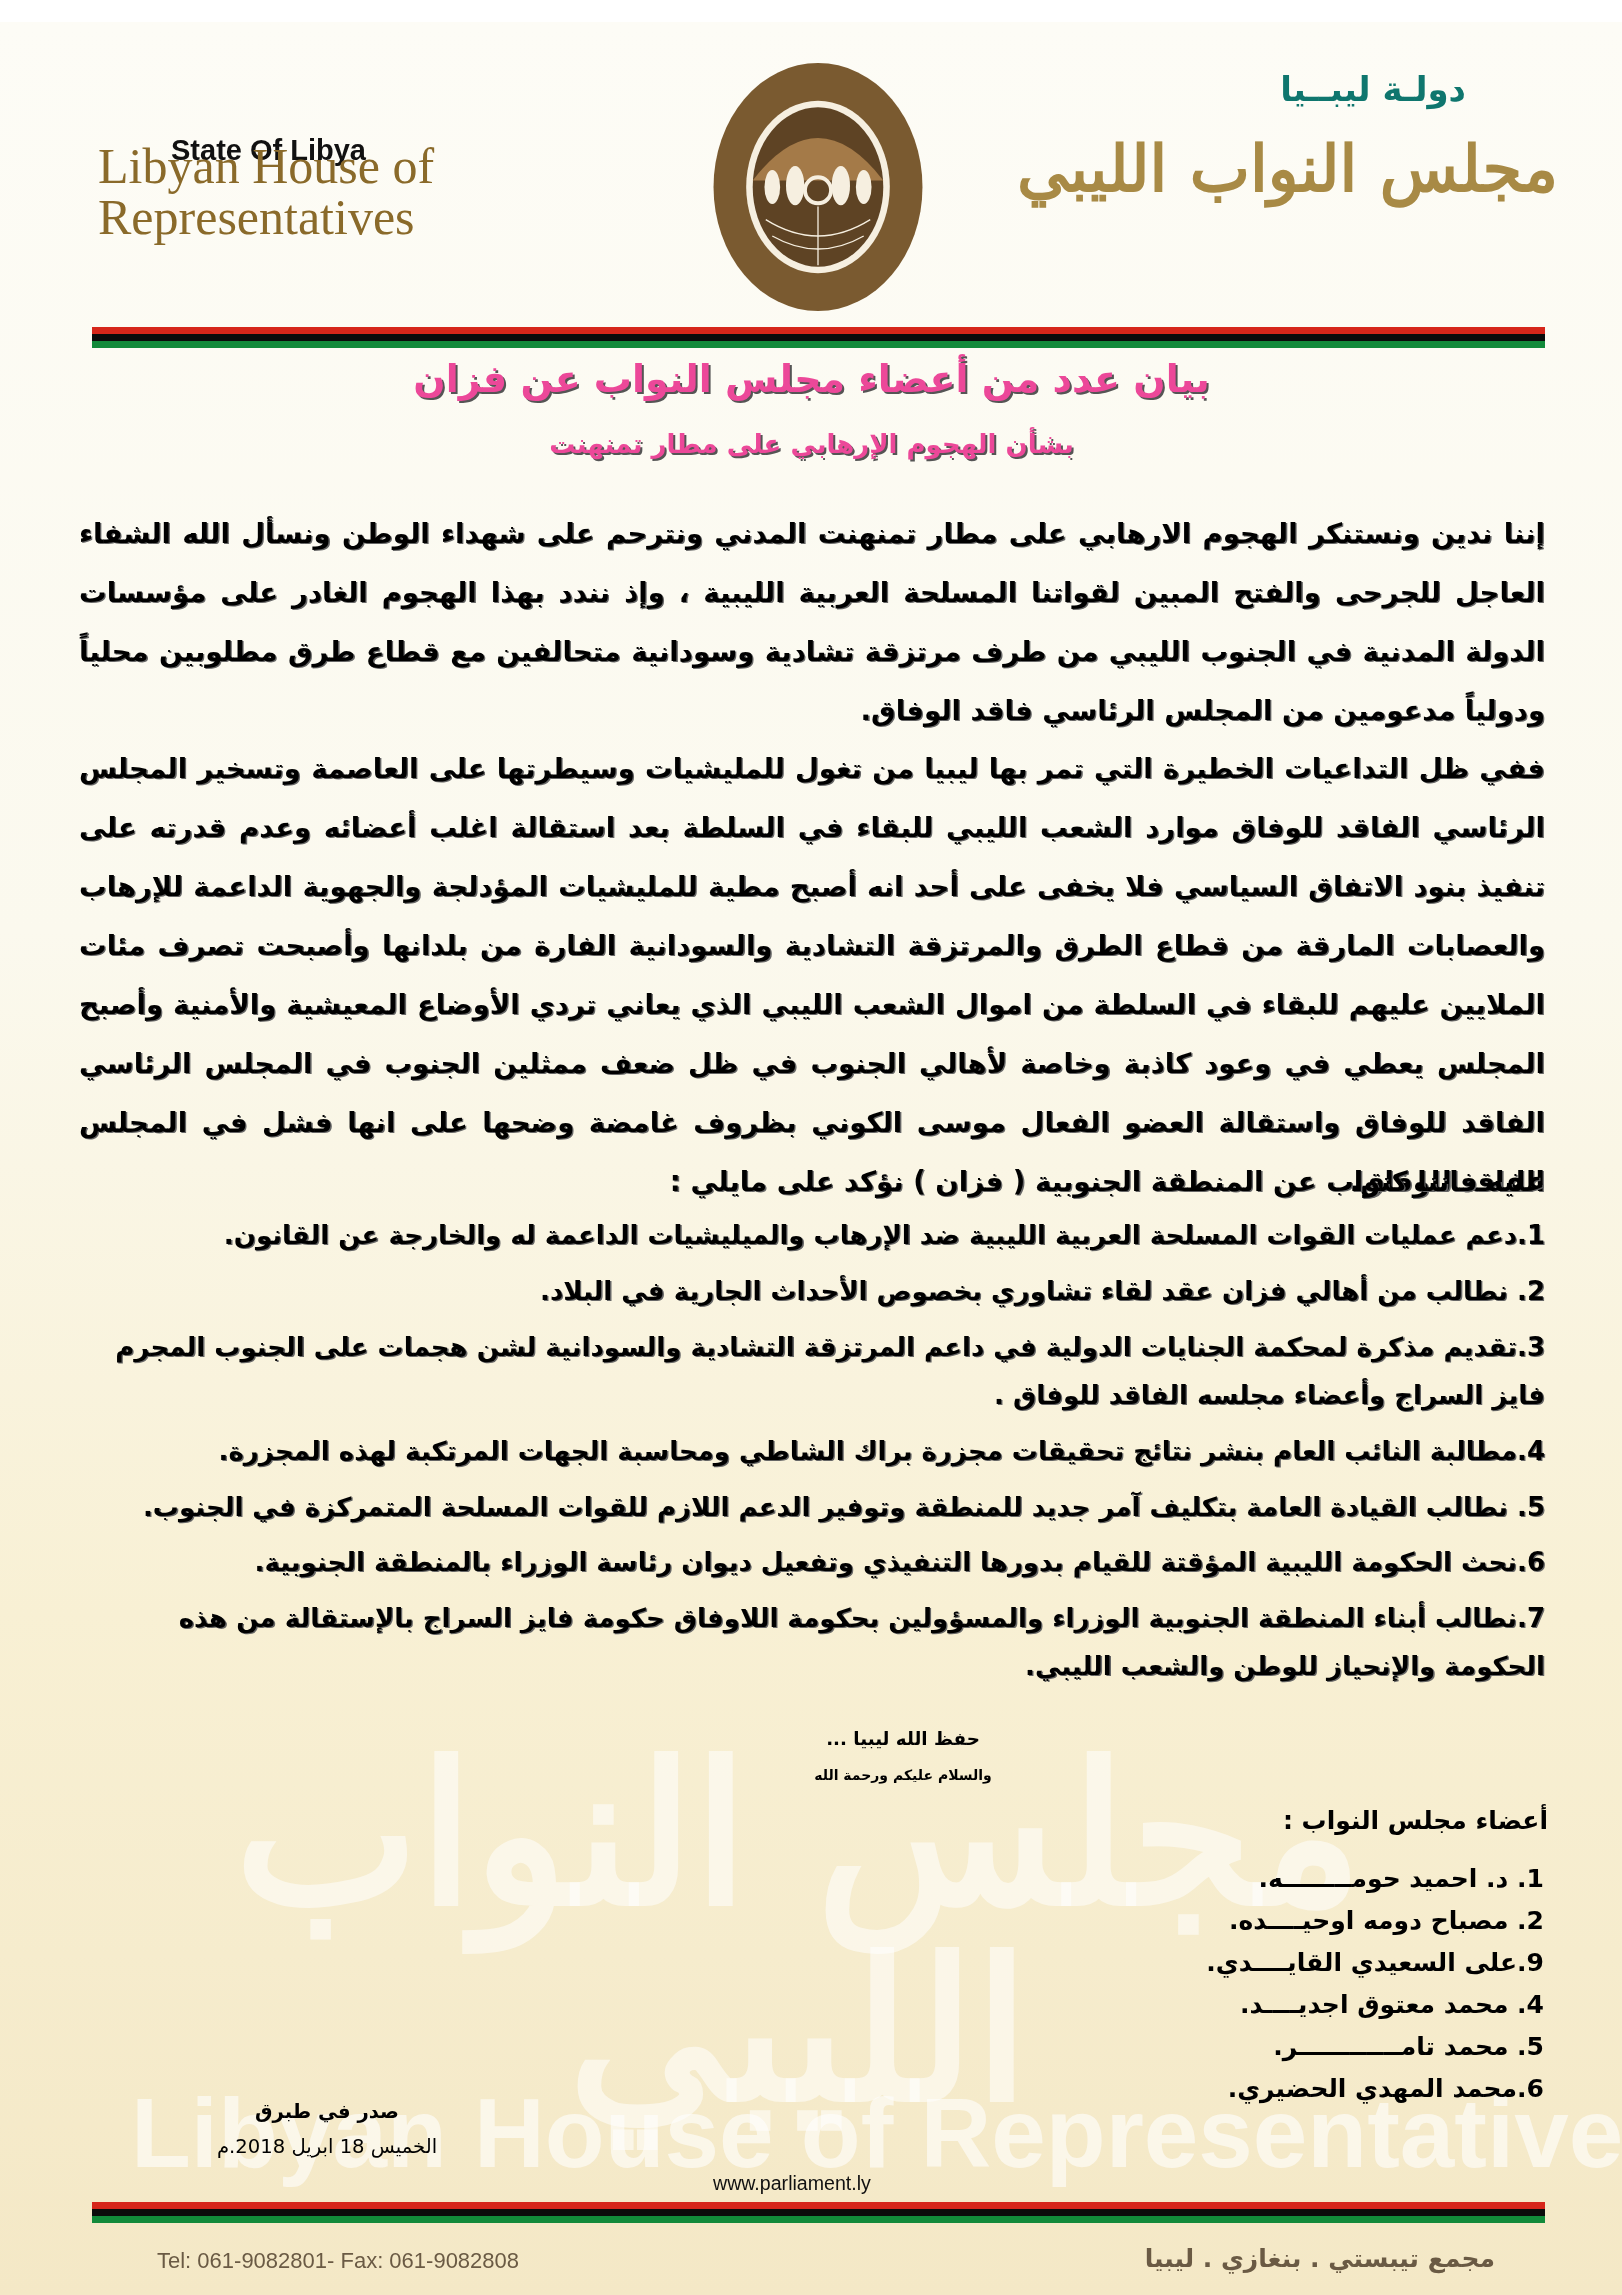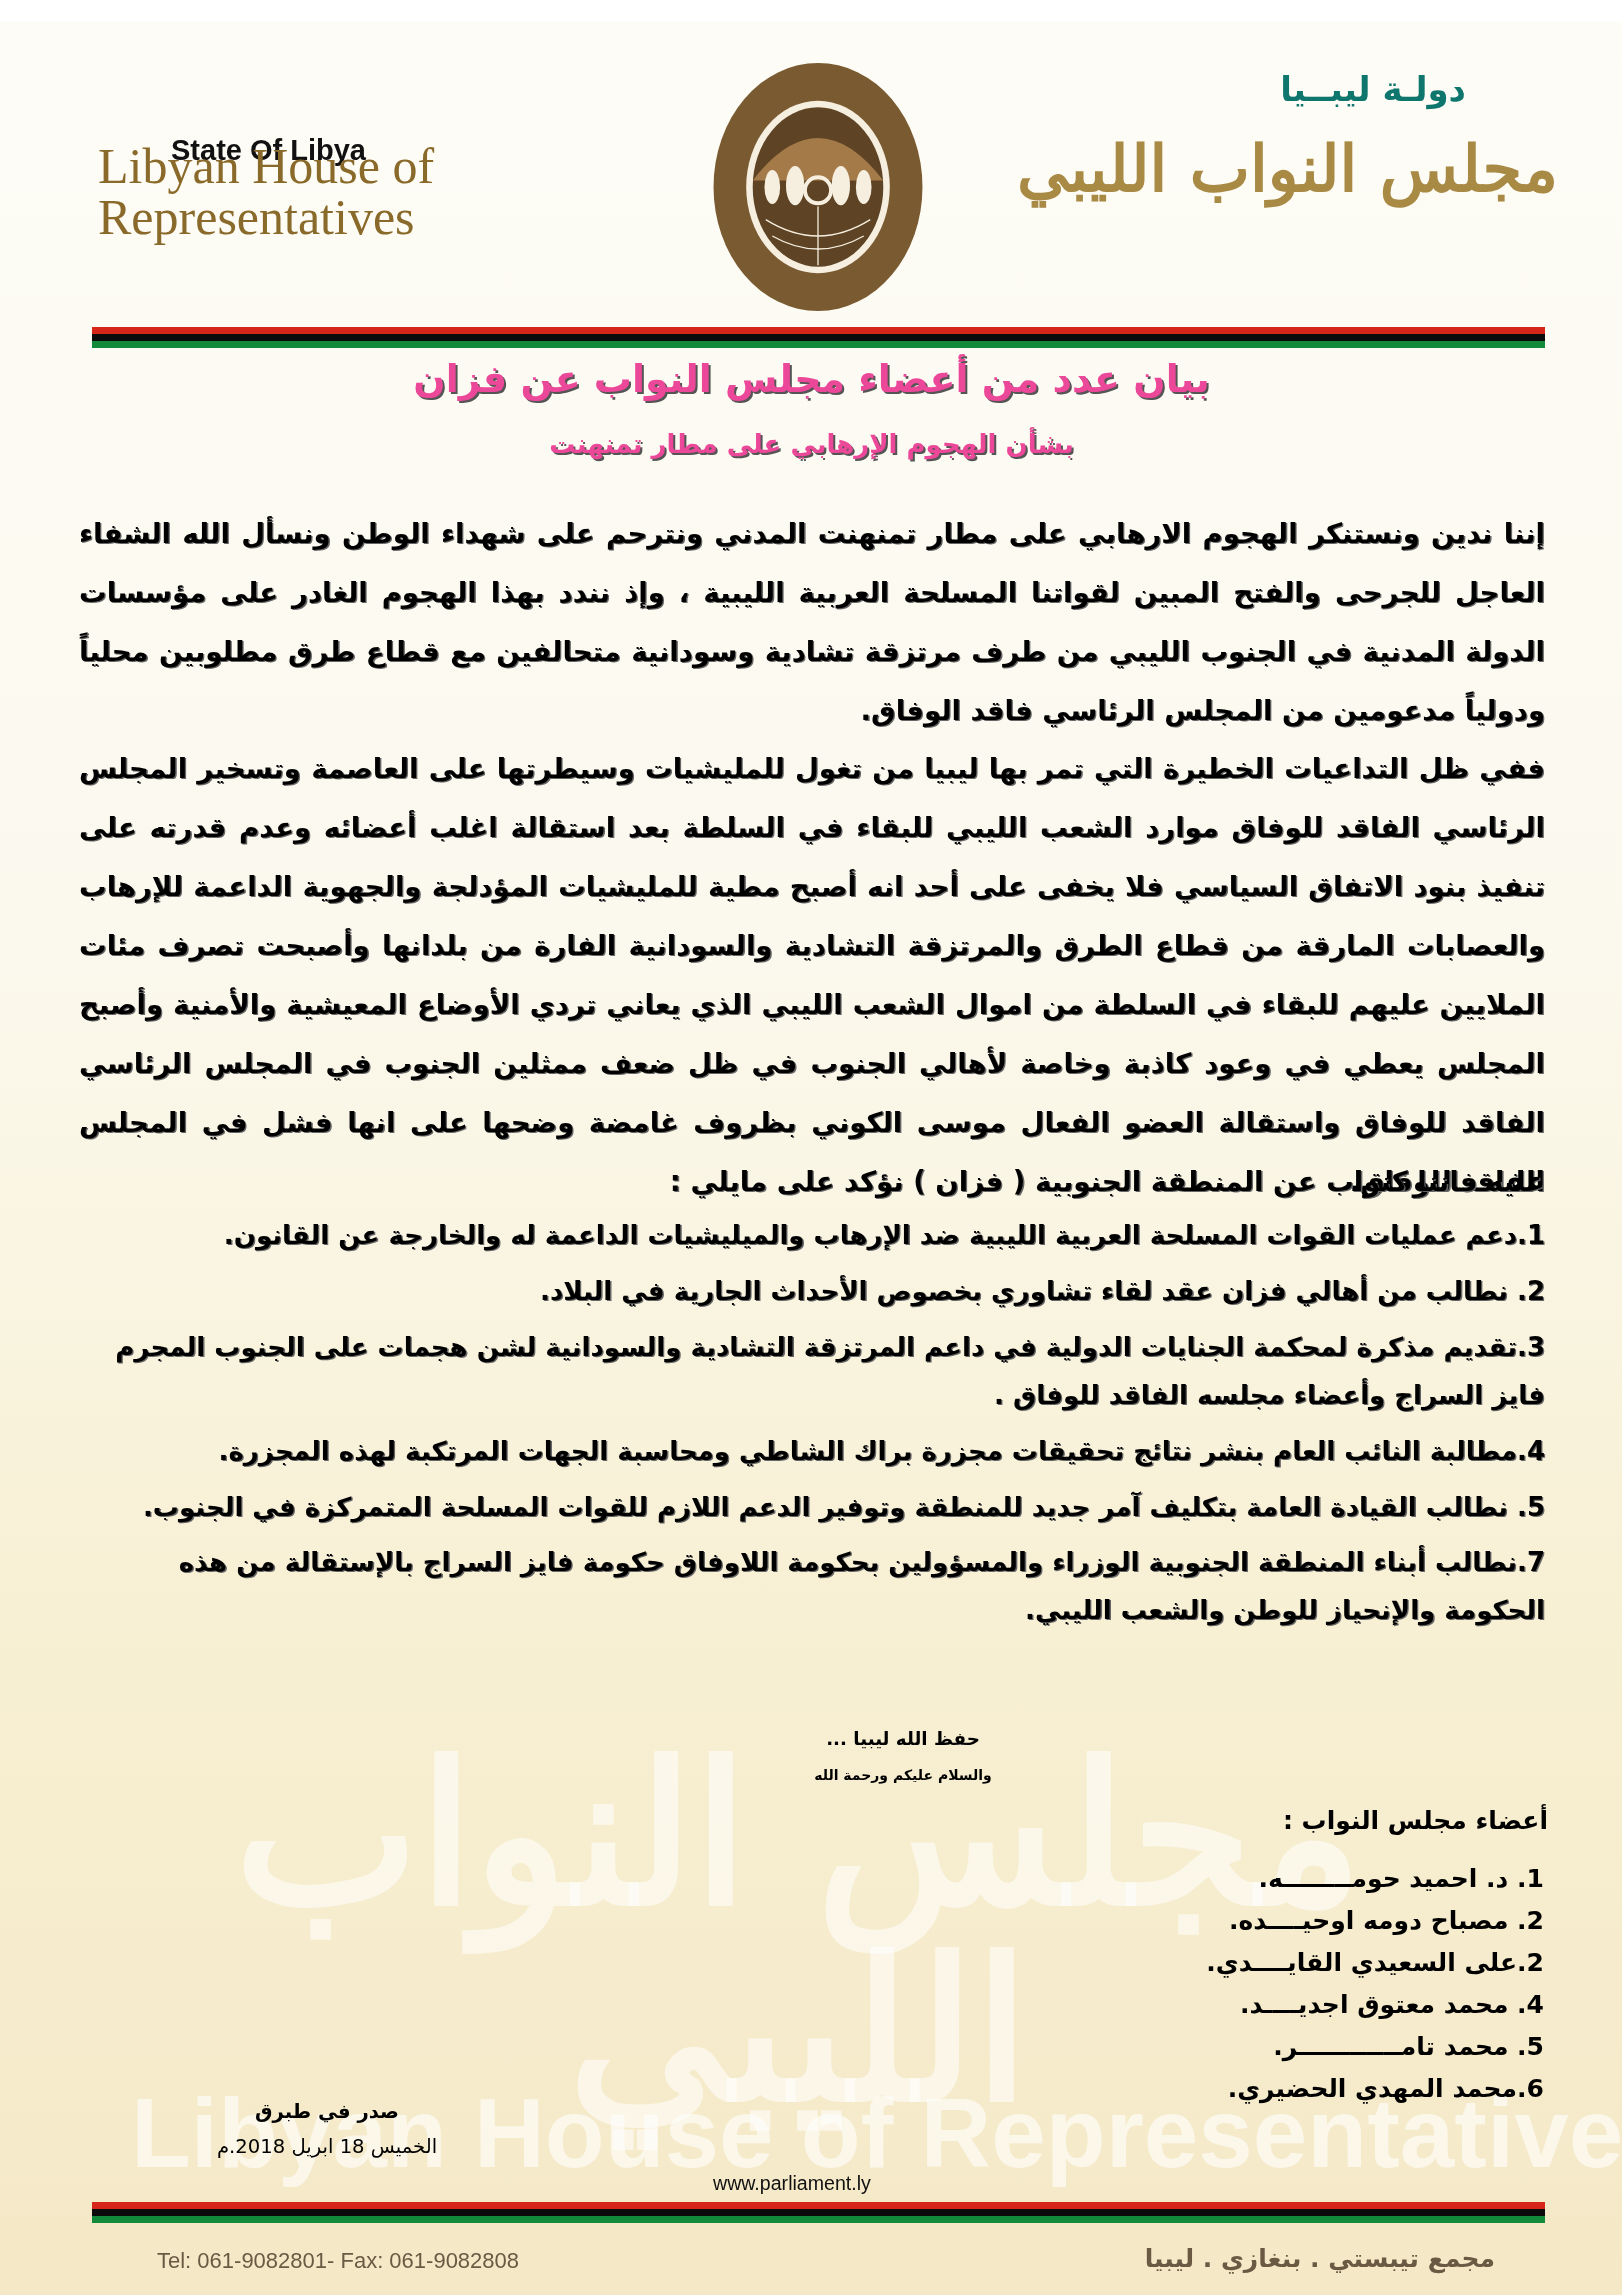--- a/index.html
+++ b/index.html
@@ -151,31 +151,32 @@
 <div class="body-text para1">إننا ندين ونستنكر الهجوم الارهابي على مطار تمنهنت المدني ونترحم على شهداء الوطن ونسأل الله الشفاء العاجل للجرحى والفتح المبين لقواتنا المسلحة العربية الليبية ، وإذ نندد بهذا الهجوم الغادر على مؤسسات الدولة المدنية في الجنوب الليبي من طرف مرتزقة تشادية وسودانية متحالفين مع قطاع طرق مطلوبين محلياً ودولياً مدعومين من المجلس الرئاسي فاقد الوفاق.</div>
 <div class="body-text para2">ففي ظل التداعيات الخطيرة التي تمر بها ليبيا من تغول للمليشيات وسيطرتها على العاصمة وتسخير المجلس الرئاسي الفاقد للوفاق موارد الشعب الليبي للبقاء في السلطة بعد استقالة اغلب أعضائه وعدم قدرته على تنفيذ بنود الاتفاق السياسي فلا يخفى على أحد انه أصبح مطية للمليشيات المؤدلجة والجهوية الداعمة للإرهاب والعصابات المارقة من قطاع الطرق والمرتزقة التشادية والسودانية الفارة من بلدانها وأصبحت تصرف مئات الملايين عليهم للبقاء في السلطة من اموال الشعب الليبي الذي يعاني تردي الأوضاع المعيشية والأمنية وأصبح المجلس يعطي في وعود كاذبة وخاصة لأهالي الجنوب في ظل ضعف ممثلين الجنوب في المجلس الرئاسي الفاقد للوفاق واستقالة العضو الفعال موسى الكوني بظروف غامضة وضحها على انها فشل في المجلس الفاقد للوفاق.</div>
 <div class="body-text para3">عليه فاننا كنواب عن المنطقة الجنوبية ( فزان ) نؤكد على مايلي :</div>
 
 <ul class="list">
   <li>1.دعم عمليات القوات المسلحة العربية الليبية ضد الإرهاب والميليشيات الداعمة له والخارجة عن القانون.</li>
   <li>2. نطالب من أهالي فزان عقد لقاء تشاوري بخصوص الأحداث الجارية في البلاد.</li>
   <li>3.تقديم مذكرة لمحكمة الجنايات الدولية في داعم المرتزقة التشادية والسودانية لشن هجمات على الجنوب المجرم فايز السراج وأعضاء مجلسه الفاقد للوفاق .</li>
   <li>4.مطالبة النائب العام بنشر نتائج تحقيقات مجزرة براك الشاطي ومحاسبة الجهات المرتكبة لهذه المجزرة.</li>
   <li>5. نطالب القيادة العامة بتكليف آمر جديد للمنطقة وتوفير الدعم اللازم للقوات المسلحة المتمركزة في الجنوب.</li>
+  <li>6.نحث الحكومة الليبية المؤقتة للقيام بدورها التنفيذي وتفعيل ديوان رئاسة الوزراء بالمنطقة الجنوبية.</li>
   <li>7.نطالب أبناء المنطقة الجنوبية الوزراء والمسؤولين بحكومة اللاوفاق حكومة فايز السراج بالإستقالة من هذه الحكومة والإنحياز للوطن والشعب الليبي.</li>
 </ul>
 
 <div class="closing closing-1">حفظ الله ليبيا ...</div>
 <div class="closing closing-2">والسلام عليكم ورحمة الله</div>
 
 <div class="members-title">أعضاء مجلس النواب :</div>
 <ul class="members">
   <li>1. د. احميد حومــــــــه.</li>
   <li>2. مصباح دومه اوحيــــده.</li>
-  <li>2.على السعيدي القايــــدي.</li>
+  <li>9.على السعيدي القايــــدي.</li>
   <li>4. محمد معتوق اجديــــد.</li>
   <li>5. محمد تامــــــــــــر.</li>
   <li>6.محمد المهدي الحضيري.</li>
 </ul>
 
 <div class="issued">صدر في طبرق</div>
 <div class="issued-date">الخميس 18 ابريل 2018.م</div>
 <div class="website">www.parliament.ly</div>
 
 <div class="flag-bar" style="top:2202px;">

